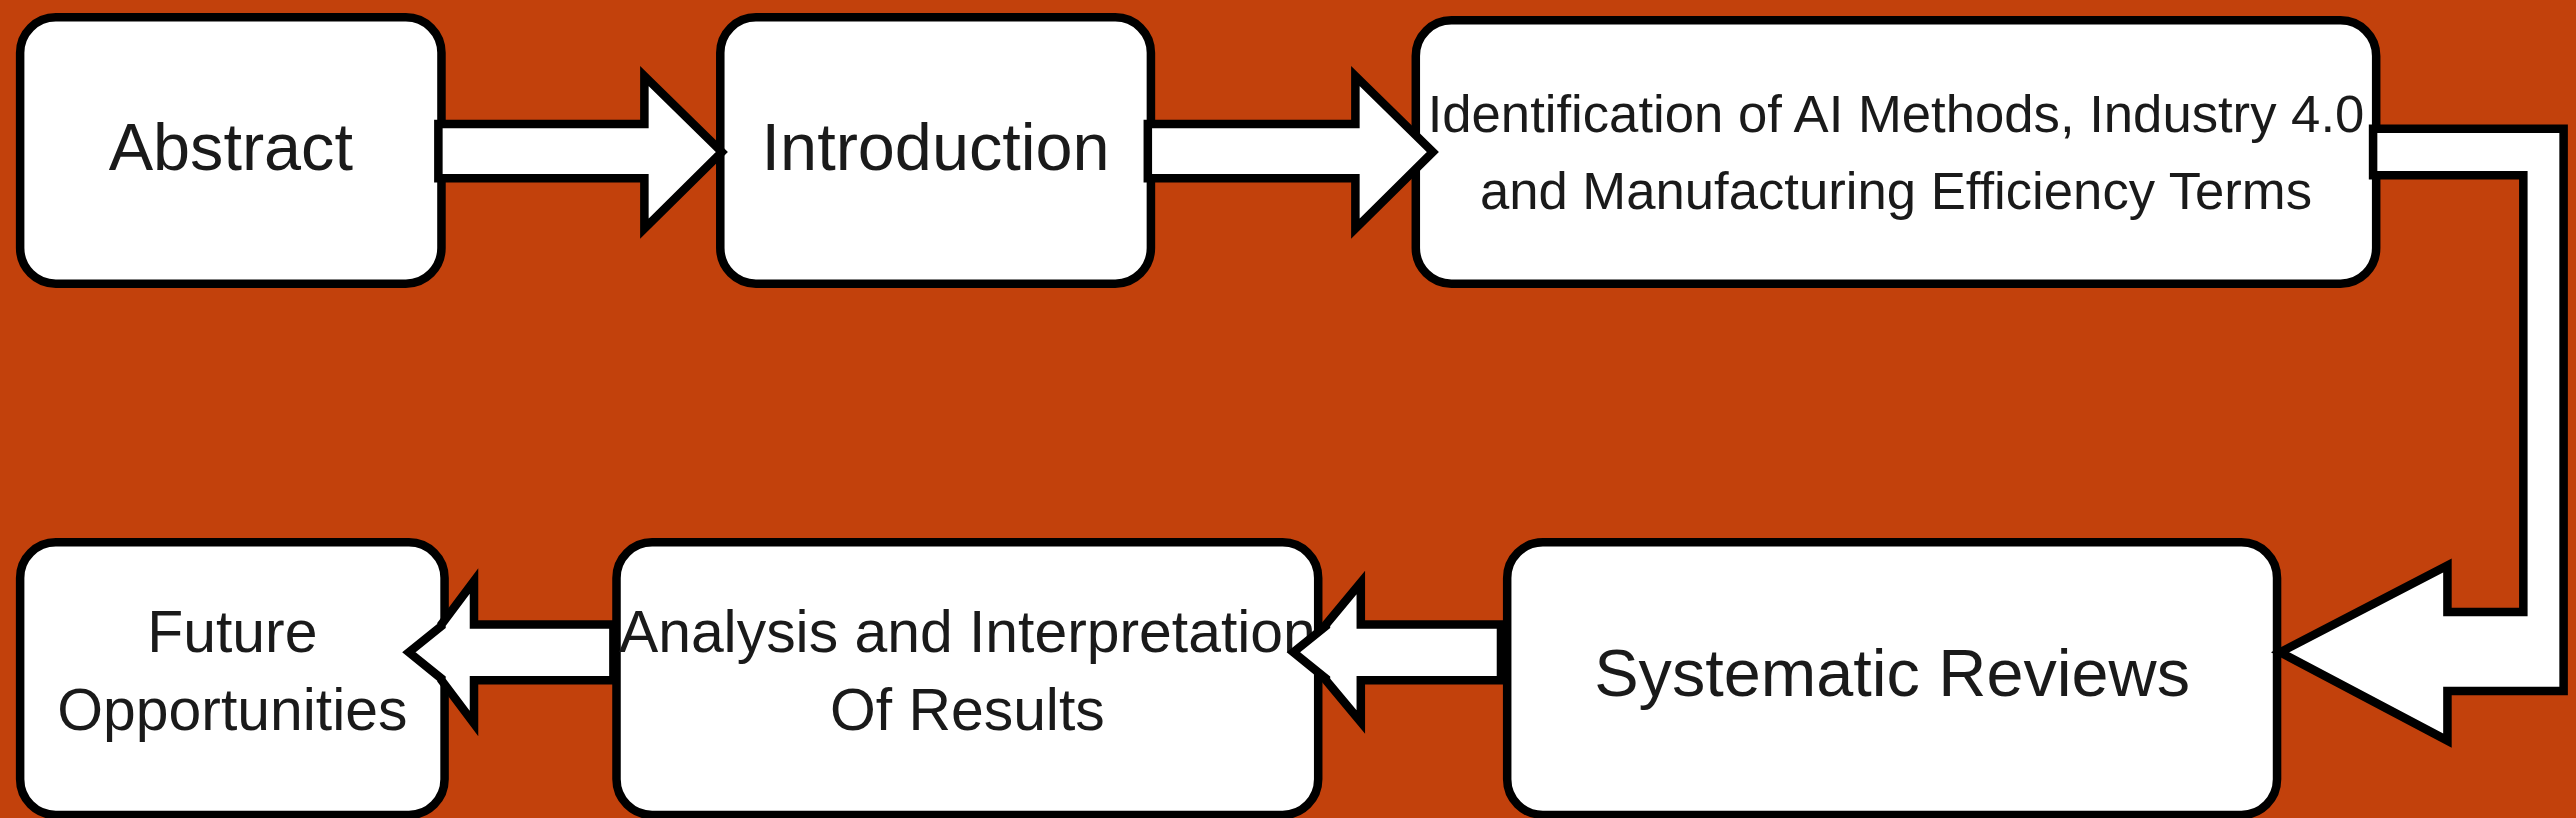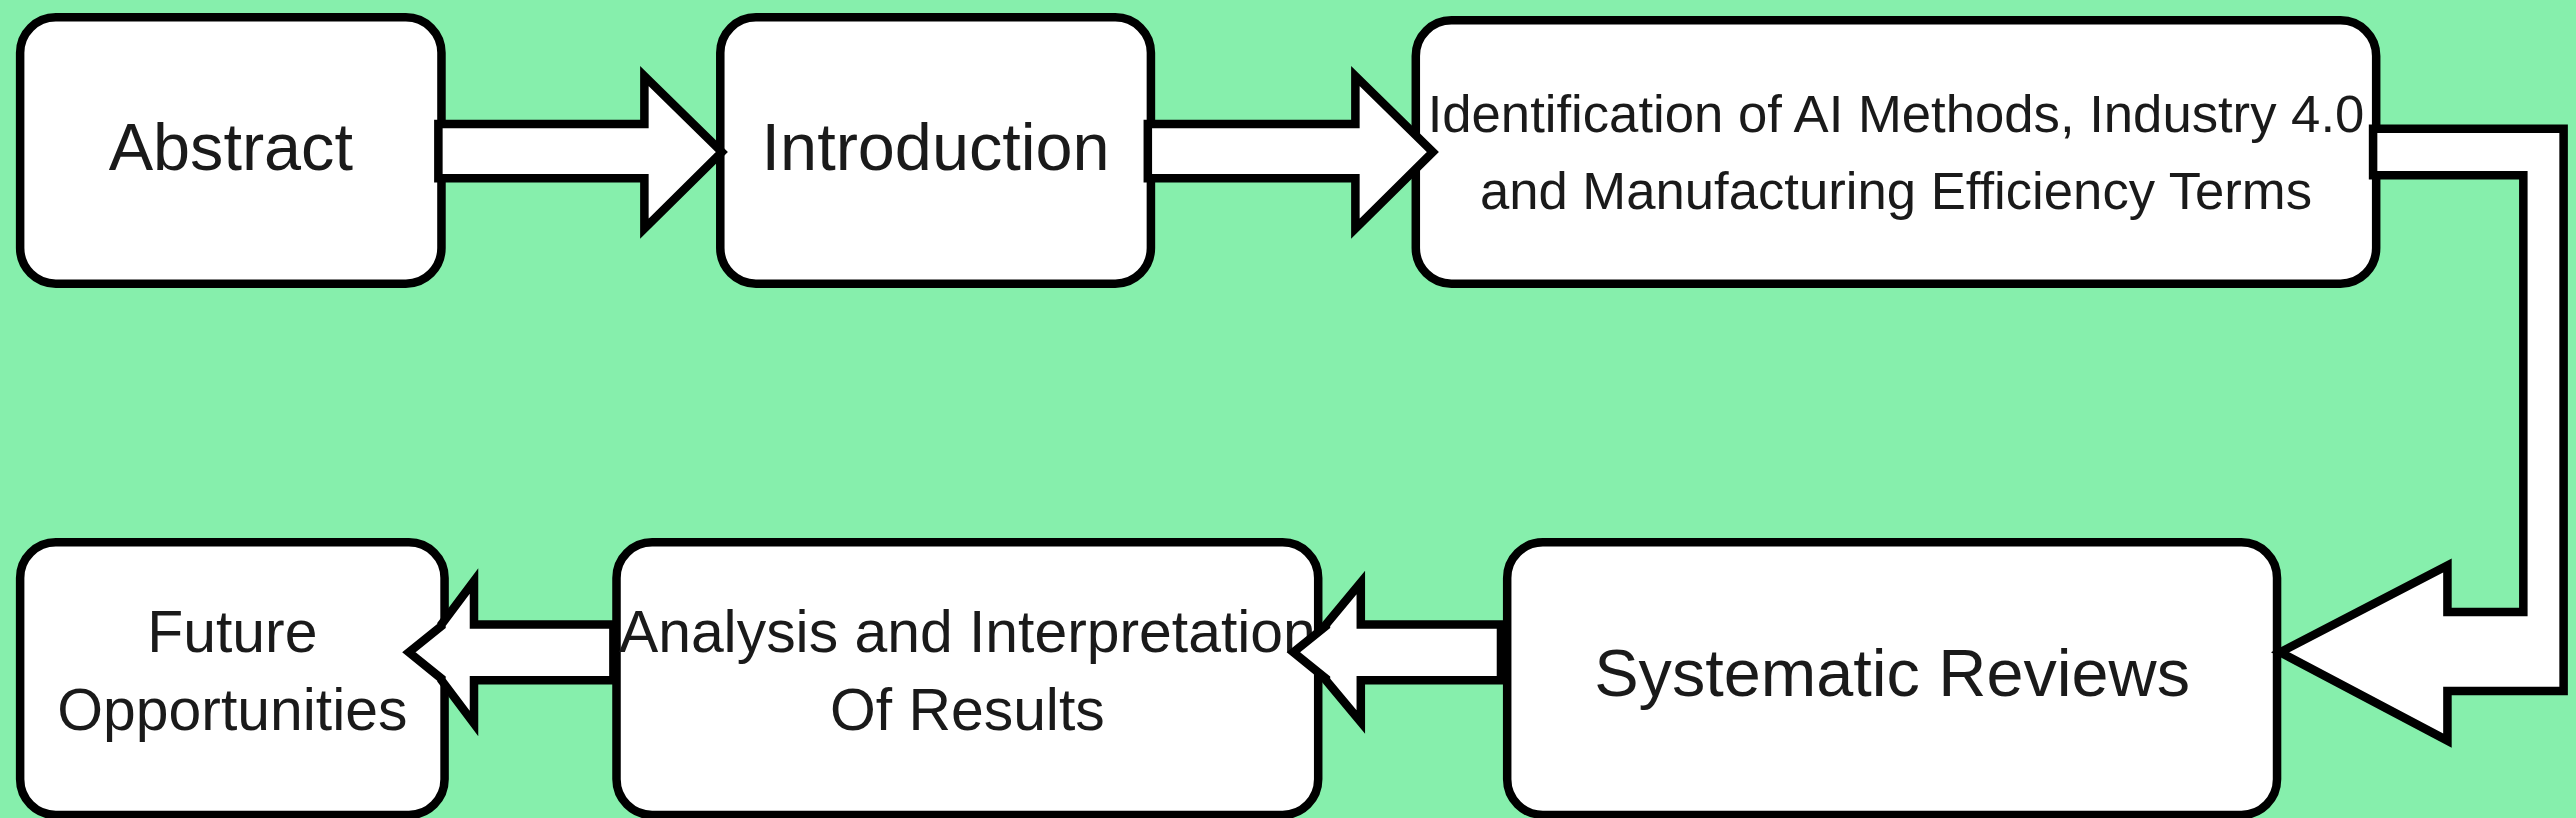--- a/index.html
+++ b/index.html
@@ -10,21 +10,21 @@
   body {
     width: 2576px;
     height: 819px;
     font-family: "Liberation Sans", sans-serif;
     overflow: hidden;
   }
   #diagram-root {
     position: relative;
     width: 2576px;
     height: 819px;
-    background: #86efac;
+    background: #c2410c;
   }
   svg#flowchart {
     display: block;
     width: 2576px;
     height: 819px;
   }
   .node-shape {
     fill: #ffffff;
     stroke: #000000;
     stroke-width: 11;

